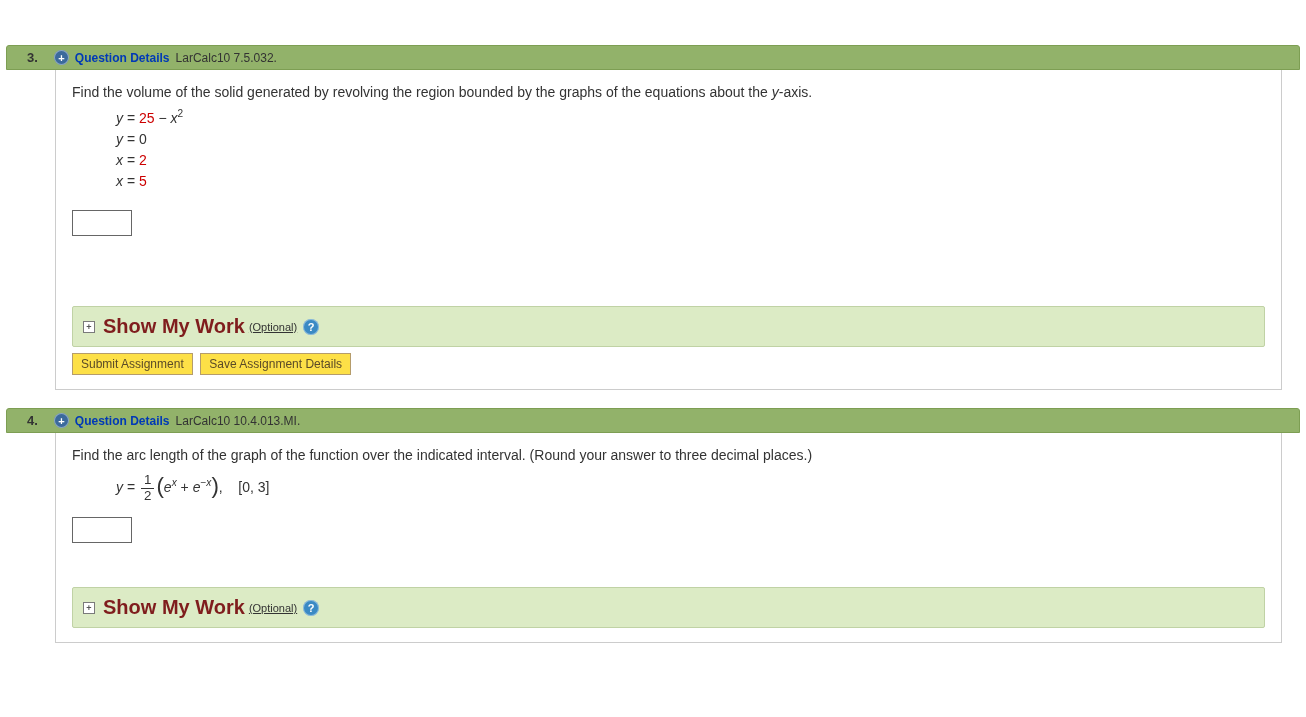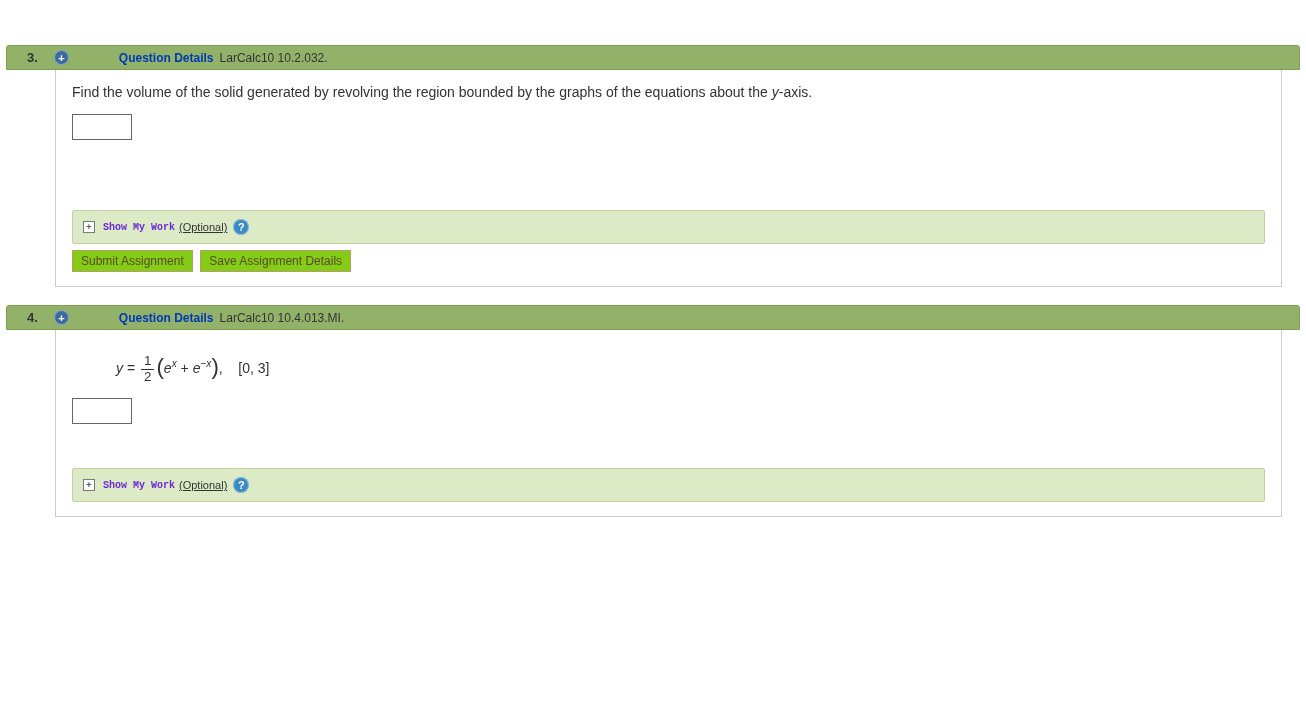--- a/index.html
+++ b/index.html
@@ -45,21 +45,20 @@
     font-weight: bold;
     margin-right: 6px;
     cursor: pointer;
     box-shadow: inset 0 0 0 1px rgba(255,255,255,.4);
   }
   .q-details-label {
     color: #0039b6;
     font-weight: bold;
     margin-right: 6px;
     font-size: 12px;
-    margin-left: 44px;
   }
   .q-ref {
     color: #333;
     font-size: 12px;
   }
   .q-body {
     margin-left: 55px;
     margin-right: 24px;
     border: 1px solid #ccc;
     border-top: none;
@@ -109,24 +108,23 @@
     align-items: center;
     justify-content: center;
     font-size: 9px;
     margin-right: 8px;
     cursor: pointer;
     color: #555;
     font-weight: bold;
   }
   .show-work-title {
     font-weight: bold;
-    color: #6d28d9;
-    font-size: 10px;
+    color: #7f1d1d;
+    font-size: 20px;
     margin-right: 4px;
-    font-family: Liberation Mono, monospace;
   }
   .show-work-opt {
     font-weight: normal;
     font-size: 11px;
     color: #333;
     margin-right: 6px;
     text-decoration: underline;
   }
   .help-circle {
     width: 16px;
@@ -153,21 +151,21 @@
     border-left: 5px solid transparent;
     border-right: 5px solid transparent;
     border-bottom: 9px solid #e6a817;
     vertical-align: middle;
     margin-right: 4px;
     position: relative;
   }
   .warn-text { vertical-align: middle; }
   .buttons-row { margin-top: 6px; }
   .btn {
-    background: #84cc16;
+    background: #fde047;
     border: 1px solid #b59c6b;
     color: #5a4a28;
     font-size: 12px;
     padding: 3px 8px;
     cursor: pointer;
     margin-right: 4px;
     text-align: right;
   }
   .frac {
     display: inline-block;
@@ -193,25 +191,39 @@
   }
 </style>
 </head>
 <body>
 
 <div class="question-block">
   <div class="q-header">
     <span class="q-num">3.</span>
     <span class="plus-circle">+</span>
     <span class="q-details-label">Question Details</span>
-    <span class="q-ref">LarCalc10 10.2.032.</span>
+    <span class="q-ref">LarCalc10 7.5.032.</span>
   </div>
   <div class="q-body">
     <div class="q-prompt">
       <span>Find the volume of the solid generated by revolving the region bounded by the graphs of the equations about the </span><span class="ital">y</span><span>-axis.</span>
+    </div>
+    <div class="eq-block">
+      <div class="eq-line">
+        <span class="ital">y</span> = <span class="red">25</span><span> − </span><span class="ital">x</span><sup>2</sup>
+      </div>
+      <div class="eq-line">
+        <span class="ital">y</span> = <span>0</span>
+      </div>
+      <div class="eq-line">
+        <span class="ital">x</span> = <span class="red">2</span>
+      </div>
+      <div class="eq-line">
+        <span class="ital">x</span> = <span class="red">5</span>
+      </div>
     </div>
     <input class="answer-input" type="text" style="">
     <div class="show-work-bar">
       <span class="expand-box">+</span>
       <span class="show-work-title">Show My Work</span>
       <span class="show-work-opt">(Optional)</span>
       <span class="help-circle">?</span>
     </div>
     <div class="buttons-row">
       <button class="btn">Submit Assignment</button>
@@ -221,20 +233,21 @@
 </div>
 
 <div class="question-block" style="margin-top:18px;">
   <div class="q-header">
     <span class="q-num">4.</span>
     <span class="plus-circle">+</span>
     <span class="q-details-label">Question Details</span>
     <span class="q-ref">LarCalc10 10.4.013.MI.</span>
   </div>
   <div class="q-body q4-body">
+    <div class="q-prompt">Find the arc length of the graph of the function over the indicated interval. (Round your answer to three decimal places.)</div>
     <div class="eq-inline">
       <span class="ital">y</span> =
       <span class="frac">
         <span class="num">1</span>
         <span class="den">2</span>
       </span><span class="bigparen">(</span><span class="ital">e</span><sup class="ital">x</sup><span> + </span><span class="ital">e</span><sup><span>−</span><span class="ital">x</span></sup><span class="bigparen">)</span>,&nbsp;&nbsp;&nbsp;&nbsp;<span>[0, 3]</span>
     </div>
     <input class="answer-input" type="text" style="">
     <div class="show-work-bar">
       <span class="expand-box">+</span>

